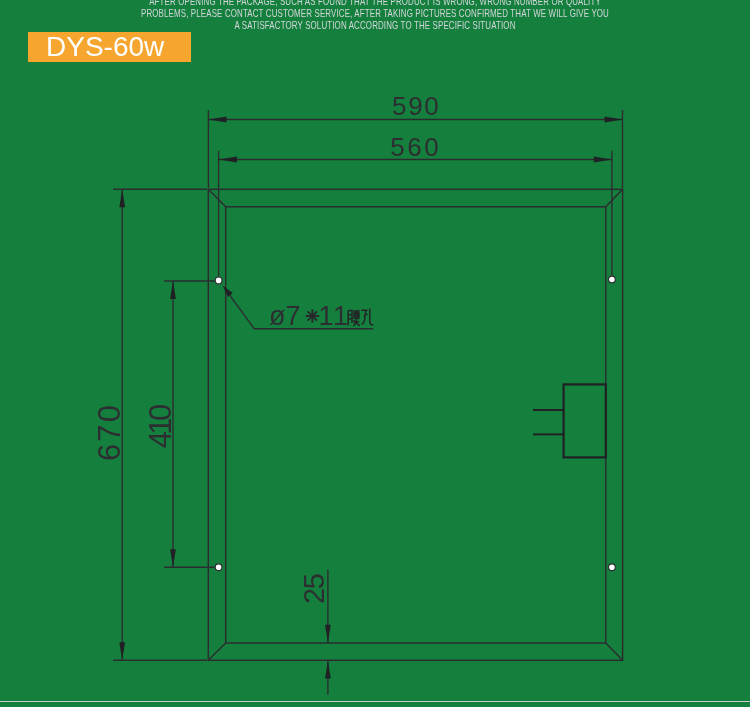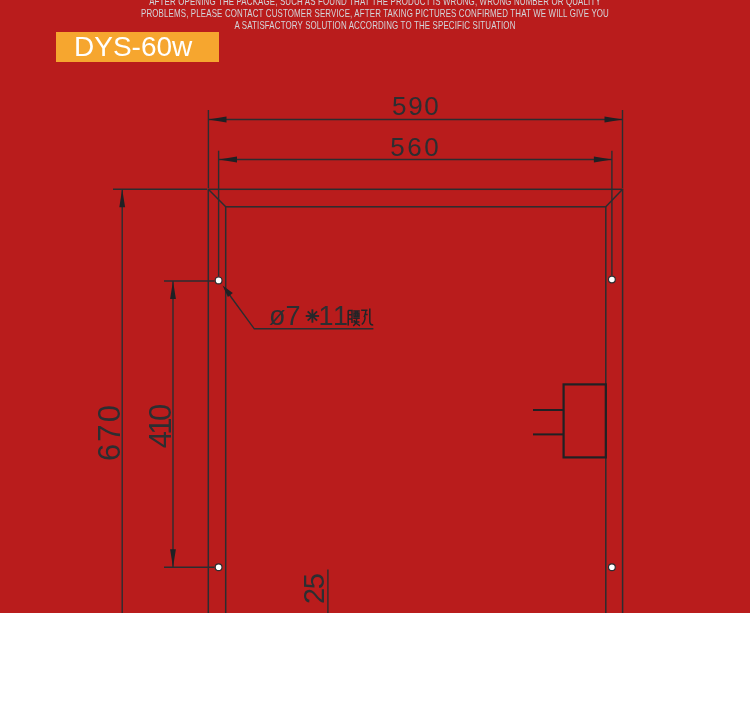--- a/index.html
+++ b/index.html
@@ -1,22 +1,22 @@
 <!DOCTYPE html>
 <html><head>
 <meta charset="utf-8">
 <style>
   html,body{margin:0;padding:0;background:#fff;}
-  #page{position:relative;width:750px;height:613px;background:#b91c1c;overflow:hidden;
+  #page{position:relative;width:750px;height:707px;background:#15803d;overflow:hidden;
         font-family:"Liberation Sans",sans-serif;}
   .wm{position:absolute;left:0;top:-5.5px;width:750px;text-align:center;
       color:#d3d6db;font-size:11px;line-height:12.4px;letter-spacing:0.2px;
       transform:scaleX(0.72);transform-origin:375px 0;}
   .badge{position:absolute;left:28px;top:32px;width:163px;height:30px;background:#f6a62f;
-         color:#fff;font-size:28px;line-height:30px;padding-left:18px;box-sizing:border-box;margin-left:28px;}
+         color:#fff;font-size:28px;line-height:30px;padding-left:18px;box-sizing:border-box;}
   .rule{position:absolute;left:0;top:701px;width:750px;height:1px;background:#cbcbcb;}
   svg{position:absolute;left:0;top:0;}
   text{font-family:"Liberation Sans",sans-serif;fill:#2c2e31;}
 </style>
 </head>
 <body>
 <div id="page">
 
   <div class="wm">AFTER OPENING THE PACKAGE, SUCH AS FOUND THAT THE PRODUCT IS WRONG, WRONG NUMBER OR QUALITY<br>PROBLEMS, PLEASE CONTACT CUSTOMER SERVICE, AFTER TAKING PICTURES CONFIRMED THAT WE WILL GIVE YOU<br>A SATISFACTORY SOLUTION ACCORDING TO THE SPECIFIC SITUATION</div>
 

